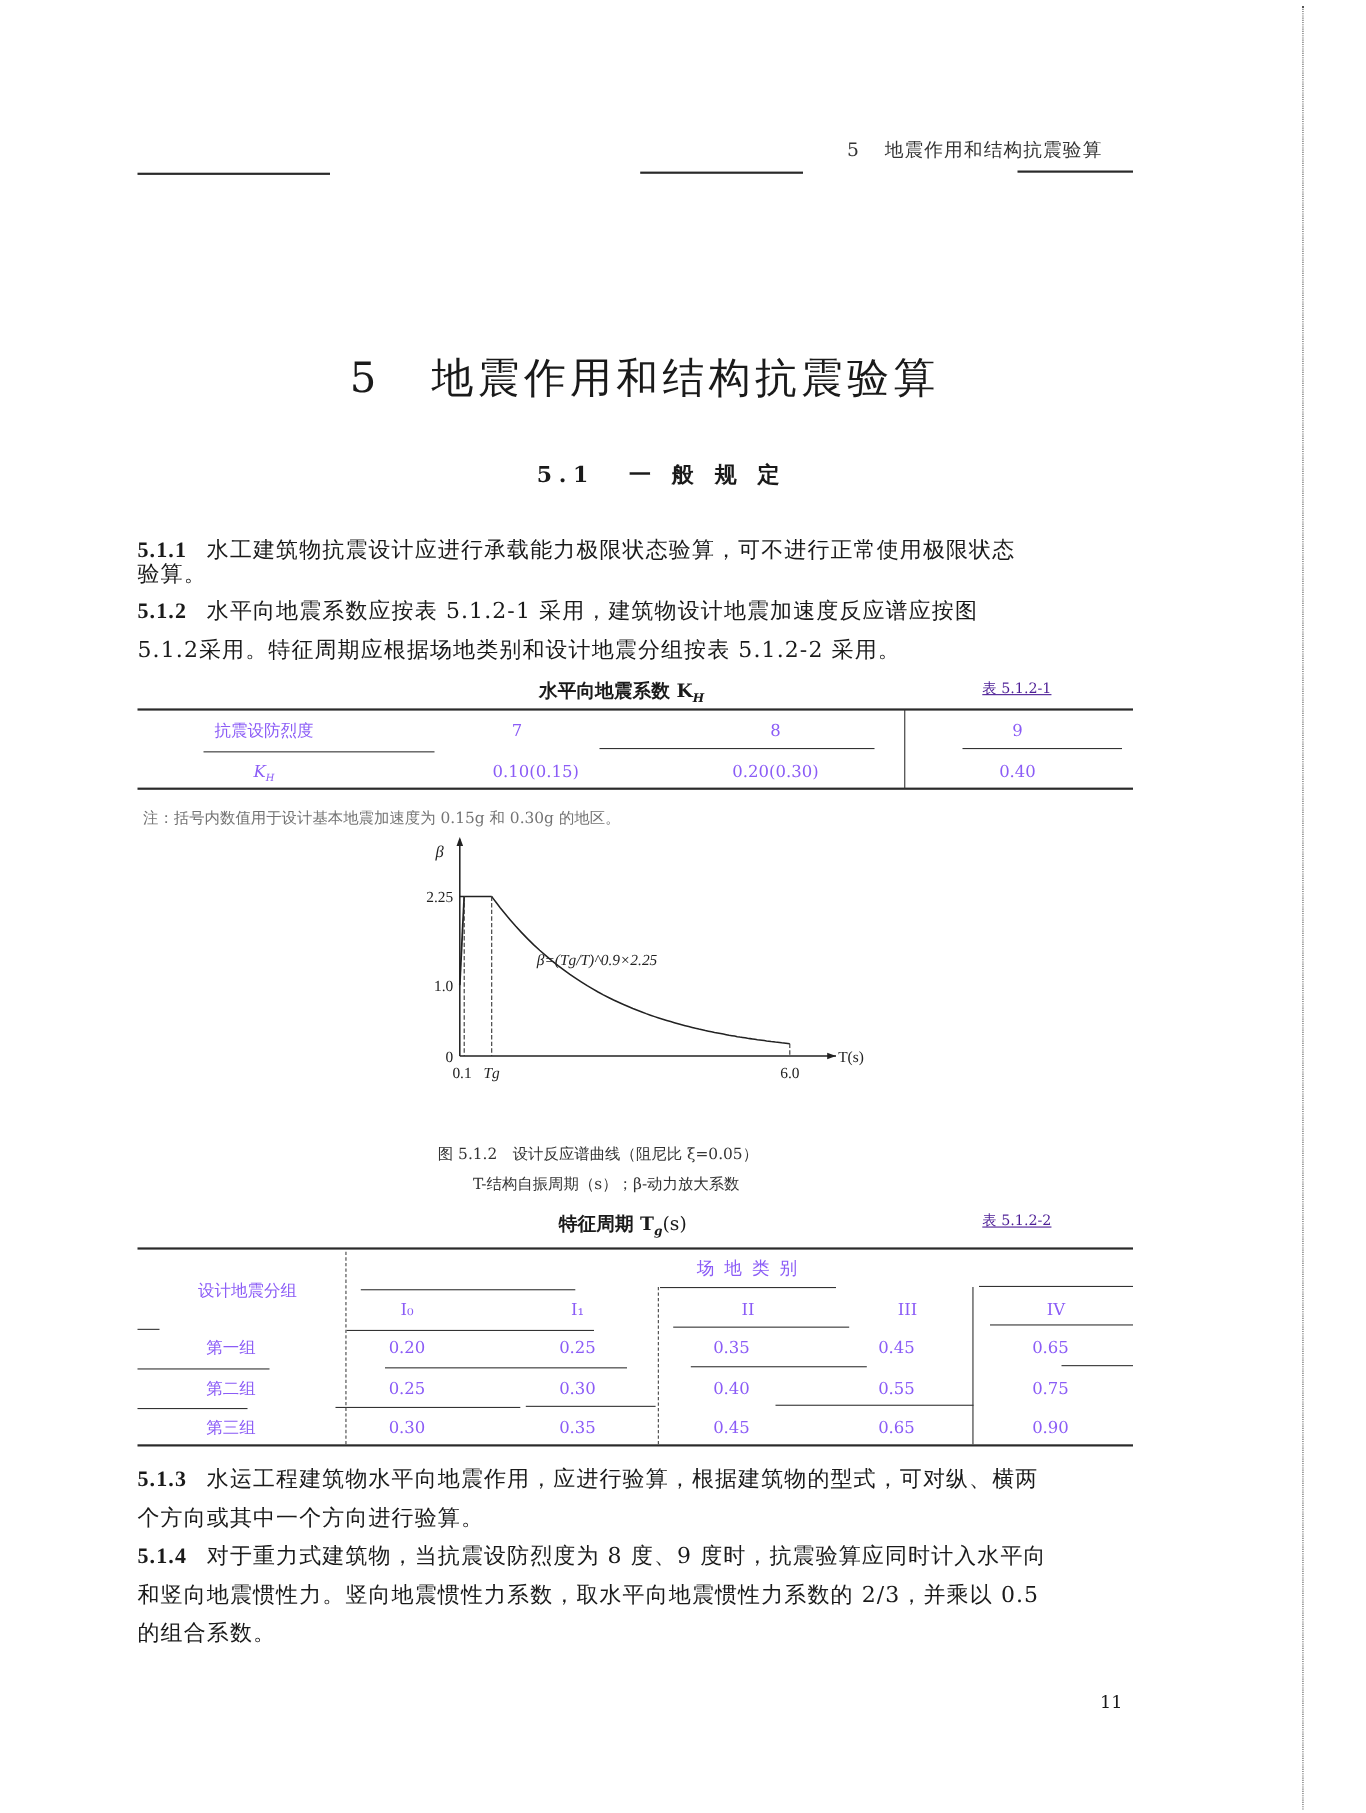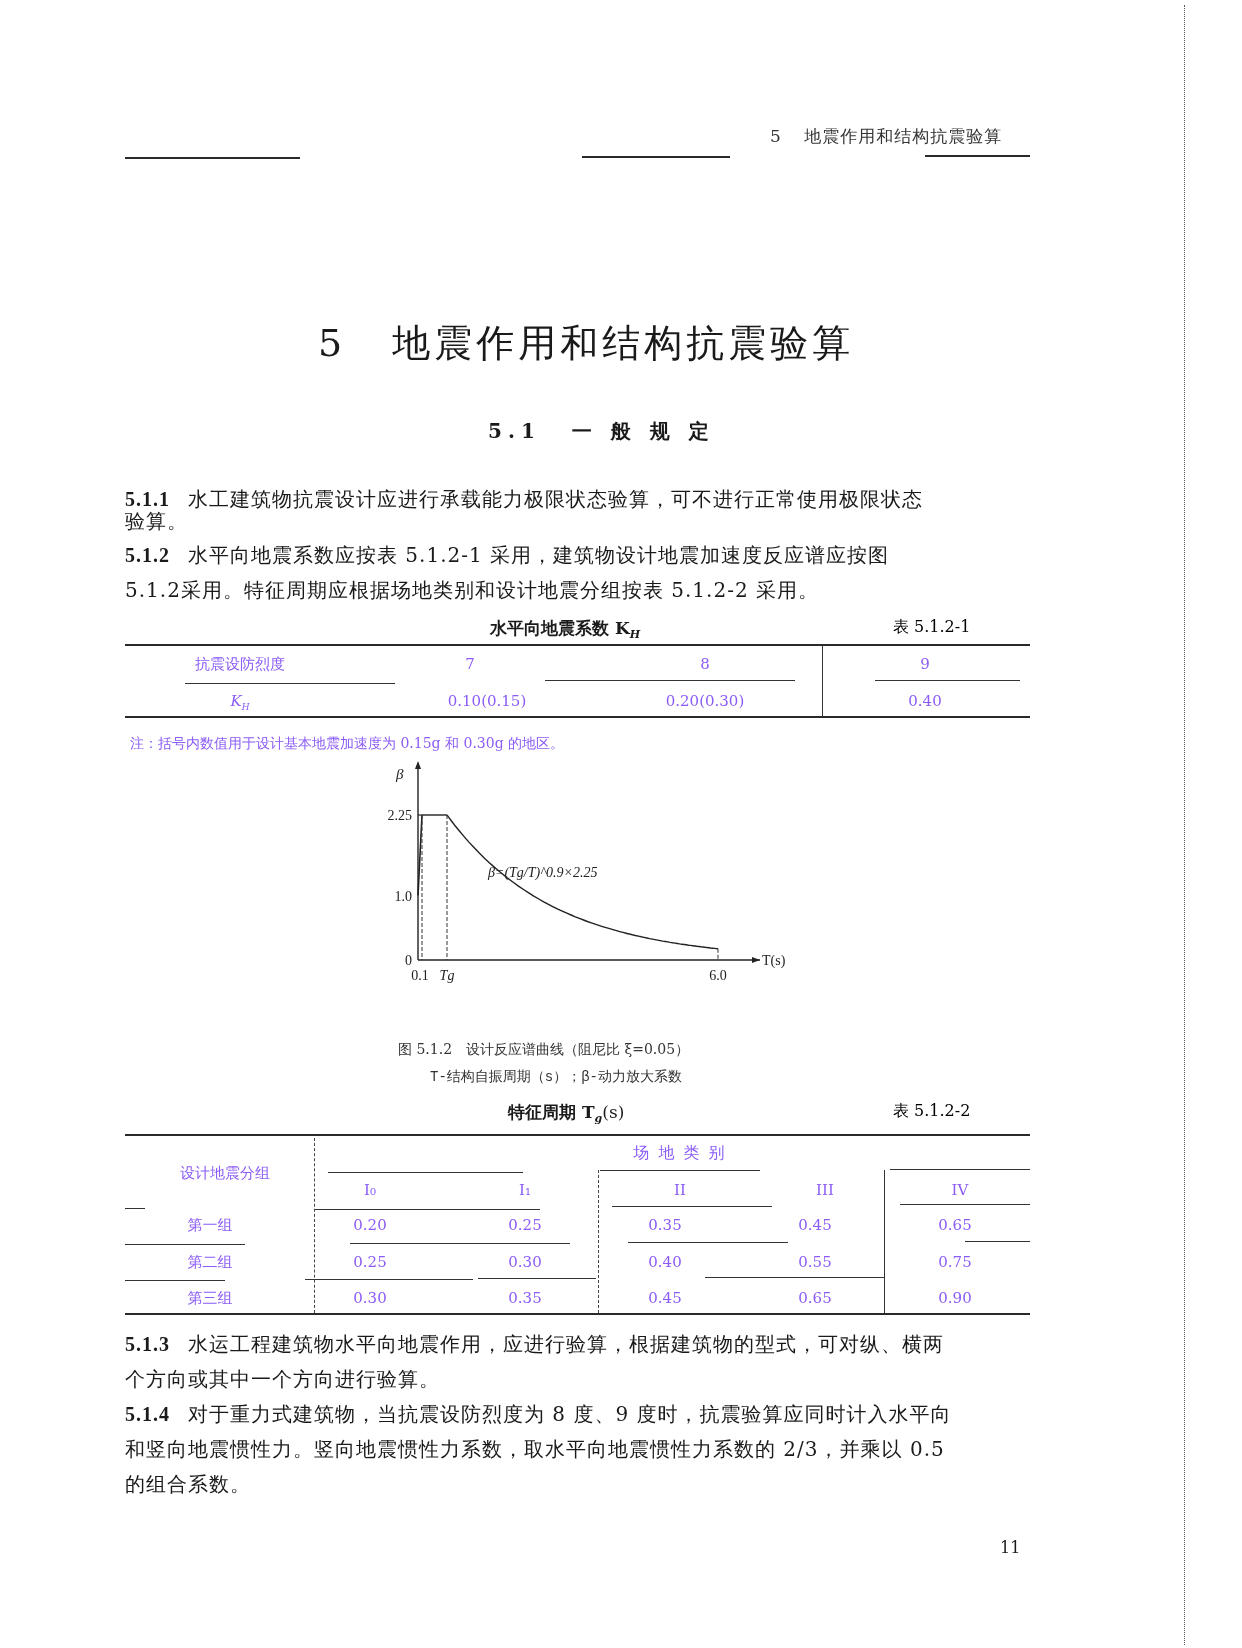--- a/index.html
+++ b/index.html
@@ -9,23 +9,23 @@
   .rule { position:absolute; height:2px; background:#2a2a2a; }
   .thin { position:absolute; height:1px; background:#333; }
   .vline { position:absolute; width:1px; background:#333; }
   .vdash { position:absolute; width:0; border-left:1px dashed #444; }
   .run-head { font-size:17px; letter-spacing:1px; color:#333; }
   .chapter { font-size:38px; letter-spacing:4px; }
   .section { font-size:20px; font-weight:bold; letter-spacing:6px; }
   .para { font-size:20px; letter-spacing:1px; white-space:nowrap; }
   .para b { font-family:"Liberation Serif",serif; font-weight:bold; margin-right:18px; }
   .cap { font-size:17px; font-weight:bold; }
-  .cap-r { font-size:16px; color:#000000; }
+  .cap-r { font-size:13px; color:#4c1d95;text-decoration:underline; }
   .cell { font-size:15px; text-align:center; position:absolute; color:#8b5cf6; }
-  .note { font-size:14px; color:#8b5cf6; }
+  .note { font-size:14px; color:#737373; }
   .small { font-size:14px; color:#333; }
   .pageno { font-size:16px; }
   .scan-edge { position:absolute; left:1184px; width:2px; border-left:1px dotted #555; }
   svg text { font-family:"Liberation Serif",serif; }
 </style>
 </head>
 <body>
 
 <div class="abs run-head" style="left:770px; top:125px;">
   <span>5</span>
@@ -104,21 +104,21 @@
       <text x="60" y="225" text-anchor="middle" font-size="14" fill="#222" font-style="normal">0.1</text>
       <text x="87" y="225" text-anchor="middle" font-size="14" fill="#222" font-style="italic">Tg</text>
       <text x="358" y="225" text-anchor="middle" font-size="14" fill="#222" font-style="normal">6.0</text>
       <text x="36" y="24" font-size="15" font-style="italic" fill="#222">β</text>
       <text x="402" y="210" font-size="14" fill="#222">T(s)</text>
       <text x="128" y="122" font-size="14" font-style="italic" fill="#222">β=(Tg/T)^0.9×2.25</text>
     </g>
 </svg>
 
 <div class="abs small" style="left:398px; top:1041px;">图 5.1.2　设计反应谱曲线（阻尼比 ξ=0.05）</div>
-<div class="abs small" style="left:430px; top:1068px;font-family:Liberation Mono, monospace;">T-结构自振周期（s）；β-动力放大系数</div>
+<div class="abs small" style="left:430px; top:1068px;">T-结构自振周期（s）；β-动力放大系数</div>
 
 <div class="abs cap" style="left:508px; top:1101px;">
   <span>特征周期 T</span><sub style="font-size:11px; font-style:italic;">g</sub><span style="font-weight:normal;">(s)</span>
 </div>
 <div class="abs cap-r" style="left:893px; top:1101px;">表 5.1.2-2</div>
 
 <div class="rule" style="left:125px; top:1134px; width:905px;"></div>
 <div class="thin" style="left:328px; top:1172px; width:195px;"></div>
 <div class="thin" style="left:600px; top:1170px; width:160px;"></div>
 <div class="thin" style="left:890px; top:1169px; width:140px;"></div>

